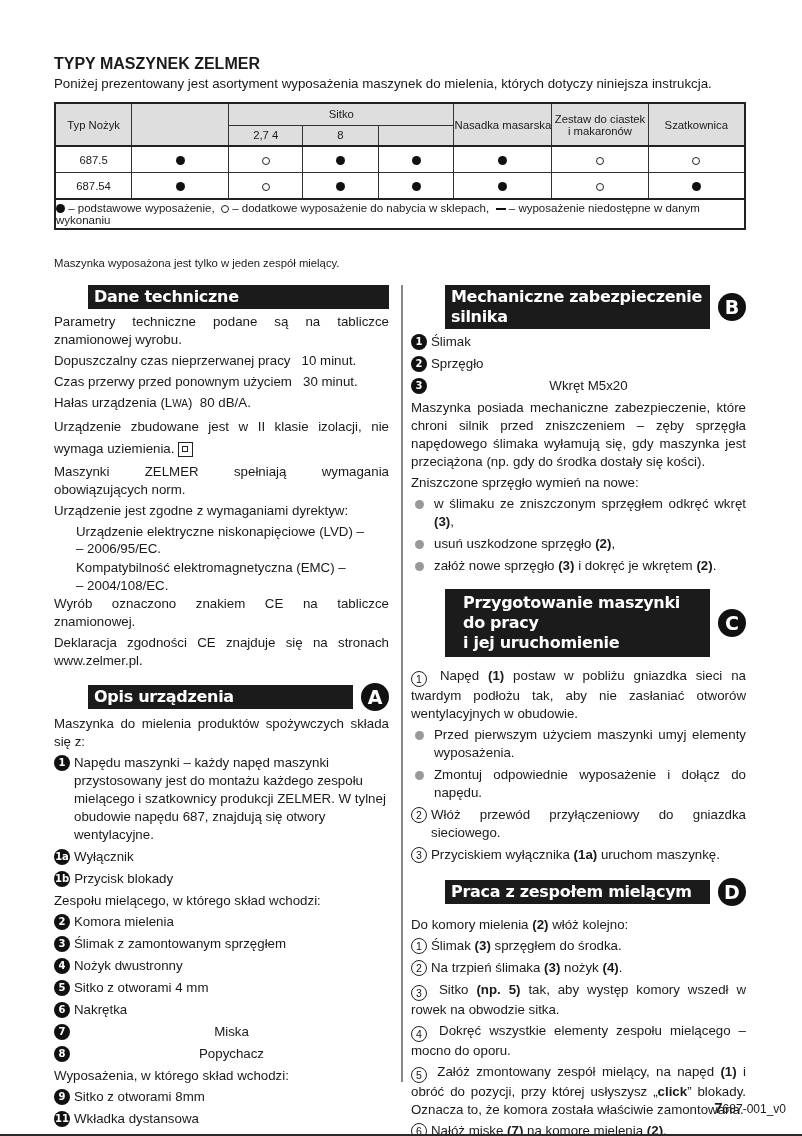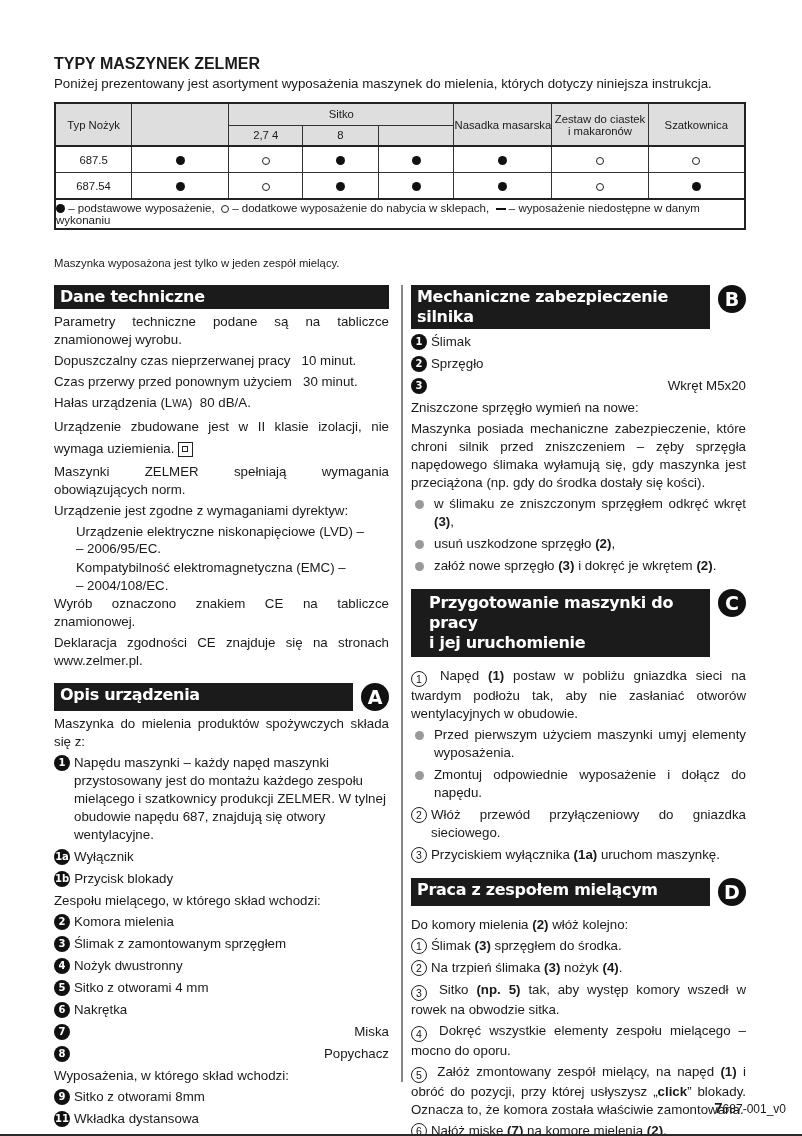--- a/index.html
+++ b/index.html
@@ -20,21 +20,21 @@
   #types-table tr.legend td { height:28px; text-align:left; border-top:2px solid #222; font-size:11.5px; }
   .dot-full { display:inline-block; width:9px; height:9px; border-radius:50%; background:#111; vertical-align:middle; }
   .dot-empty { display:inline-block; width:8px; height:8px; border-radius:50%; border:1px solid #222; box-sizing:border-box; vertical-align:middle; }
   .dash { display:inline-block; width:10px; height:2px; background:#111; vertical-align:middle; }
   #note { left:54px; top:237px; font-size:11.3px;margin-top:20px; }
   
   .col { position:absolute; top:285px; width:335px; }
   #col-left { left:54px; }
   #col-right { left:411px; }
   #col-divider { left:401px; top:285px; width:2px; height:797px; background:#888; }
-  .sec-head { display:flex; margin-bottom:4px; }
+  .sec-head { display:flex; align-items:center; margin-bottom:4px;margin-left:34px; }
   .sec-bar { background:#1b1b1b; color:#fff; font-weight:bold; font-size:16px; padding:2px 6px;
              letter-spacing:-0.3px; flex:1; line-height:20px; font-family:"DejaVu Sans", sans-serif; }
   .sec-bar.tall { line-height:20px; padding:4px 18px; }
   .sec-letter { width:28px; height:28px; border-radius:50%; background:#111; color:#fff;
                 font-weight:bold; font-size:19px; display:flex; align-items:center; justify-content:center;
                 margin-left:8px; font-family:"DejaVu Sans", sans-serif; }
   p { margin:0; line-height:18px; text-align:justify; }
   .blk { margin-bottom:3px; }
   .indent { padding-left:22px; text-align:left; }
   .item { display:flex; align-items:flex-start; line-height:18px; margin-bottom:4px; }
@@ -173,25 +173,25 @@
       <div class="item">
         <span class="num-b">5</span>
         <span class="txt" style="text-align: left;">Sitko z otworami 4 mm</span>
       </div>
       <div class="item">
         <span class="num-b">6</span>
         <span class="txt" style="text-align: left;">Nakrętka</span>
       </div>
       <div class="item">
         <span class="num-b">7</span>
-        <span class="txt" style="text-align: right;">Miska</span>
+        <span class="txt" style="text-align: center;">Miska</span>
       </div>
       <div class="item">
         <span class="num-b">8</span>
-        <span class="txt" style="text-align: right;">Popychacz</span>
+        <span class="txt" style="text-align: center;">Popychacz</span>
       </div>
     </div>
   <p class="blk">Wyposażenia, w którego skład wchodzi:</p>
   <div id="opis-items3">
       <div class="item">
         <span class="num-b">9</span>
         <span class="txt" style="text-align: left;">Sitko z otworami 8mm</span>
       </div>
       <div class="item">
         <span class="num-b">11</span>
@@ -209,25 +209,25 @@
       <div class="item">
         <span class="num-b">1</span>
         <span class="txt" style="text-align: left;">Ślimak</span>
       </div>
       <div class="item">
         <span class="num-b">2</span>
         <span class="txt" style="text-align: left;">Sprzęgło</span>
       </div>
       <div class="item">
         <span class="num-b">3</span>
-        <span class="txt" style="text-align: right;">Wkręt M5x20</span>
-      </div>
-    </div>
+        <span class="txt" style="text-align: center;">Wkręt M5x20</span>
+      </div>
+    </div>
+  <p class="blk">Maszynka posiada mechaniczne zabezpieczenie, które chroni silnik przed zniszczeniem – zęby sprzęgła napędowego ślimaka wyłamują się, gdy maszynka jest przeciążona (np. gdy do środka dostały się kości).</p>
   <p class="blk">Zniszczone sprzęgło wymień na nowe:</p>
-  <p class="blk">Maszynka posiada mechaniczne zabezpieczenie, które chroni silnik przed zniszczeniem – zęby sprzęgła napędowego ślimaka wyłamują się, gdy maszynka jest przeciążona (np. gdy do środka dostały się kości).</p>
   <div class="item">
       <span class="bullet"></span>
       <span class="txt"><span>w ślimaku ze zniszczonym sprzęgłem odkręć wkręt </span><b>(3)</b><span>,</span></span>
     </div>
   <div class="item">
       <span class="bullet"></span>
       <span class="txt"><span>usuń uszkodzone sprzęgło </span><b>(2)</b><span>,</span></span>
     </div>
   <div class="item">
       <span class="bullet"></span>

